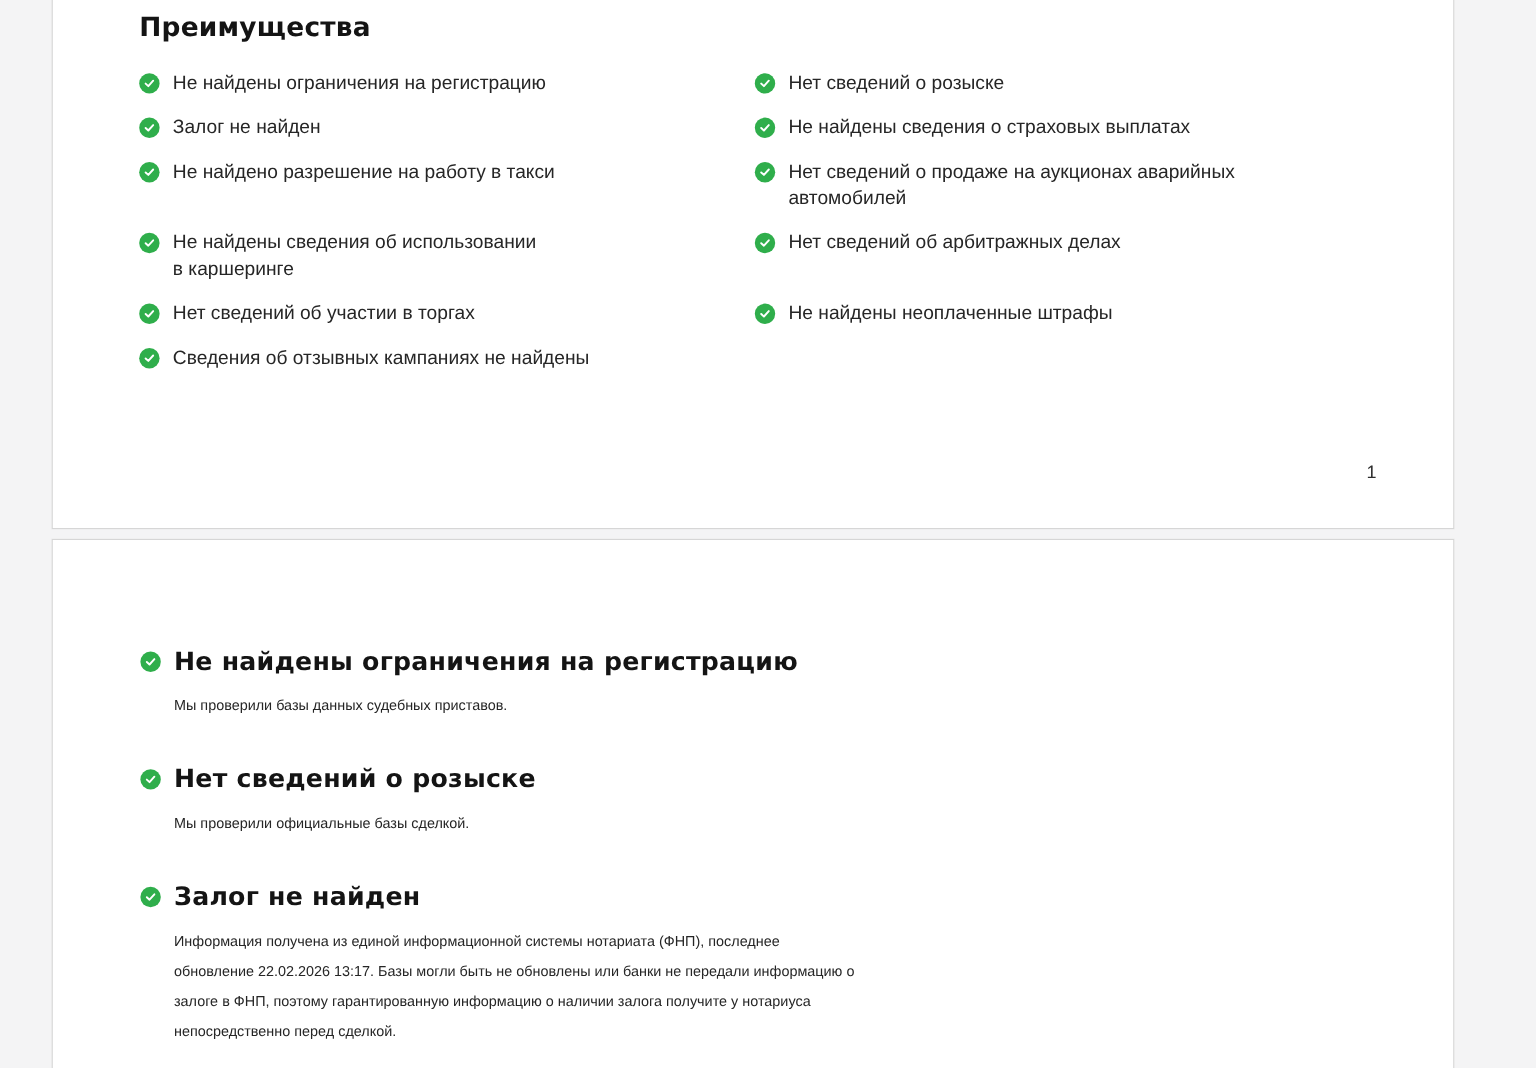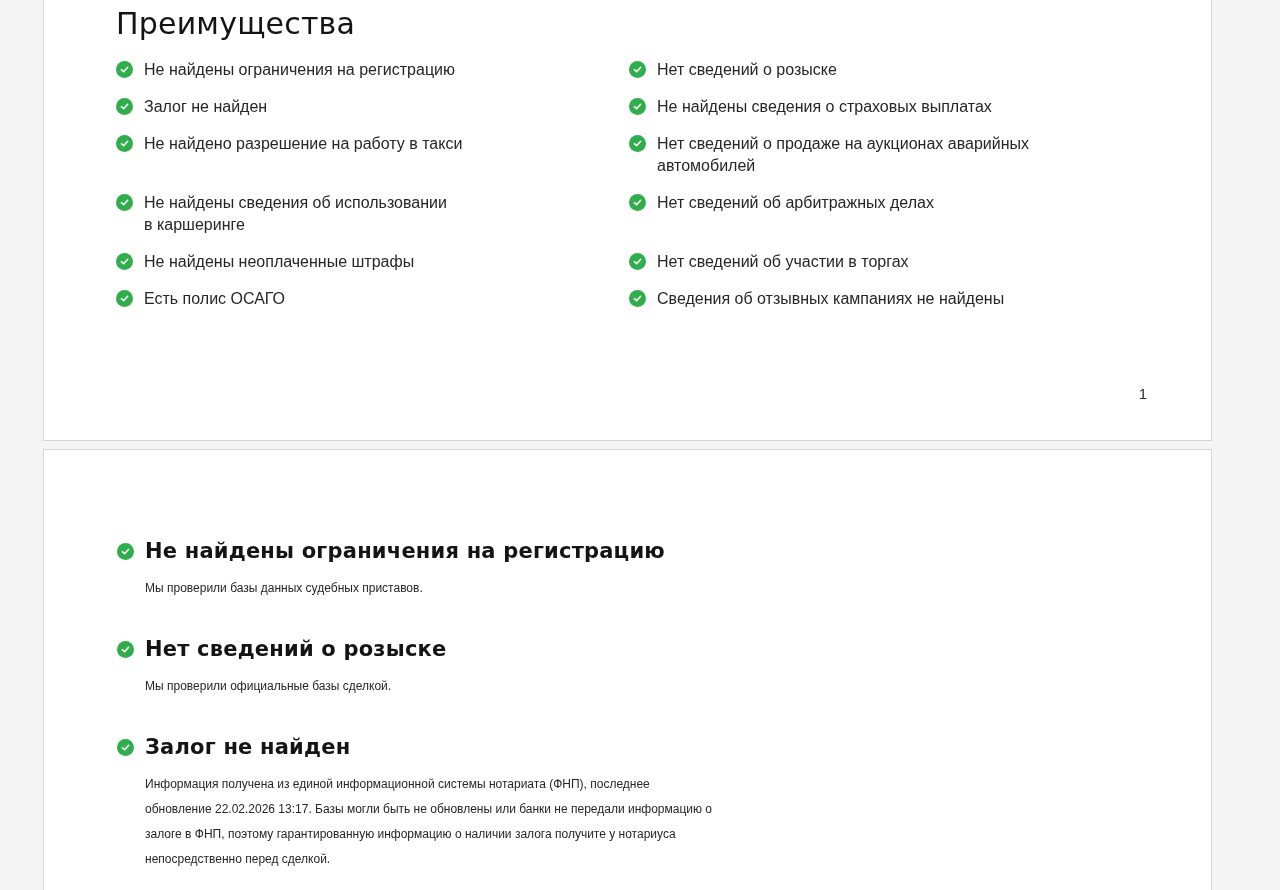--- a/index.html
+++ b/index.html
@@ -27,23 +27,23 @@
     border:1px solid var(--border);
   }
   #page1{ top:-16px; height:457px; }
   #page2{ top:449px; height:560px; }
 
   
   .p1-inner{ padding:27px 60px 0 72px; }
   .page-title{
     margin:0;
     font-family:"DejaVu Sans","Liberation Sans",sans-serif;
-    font-size:30px;
+    font-size:22px;
     line-height:24px;
-    font-weight:400;
+    font-weight:700;
     color:var(--heading);
     letter-spacing:.2px;
   }
   .adv-grid{
     margin-top:23px;
     display:grid;
     grid-template-columns:513px 1fr;
     row-gap:15px;
     column-gap:0;
   }
@@ -158,35 +158,29 @@
         <span class="check"><svg width="9" height="9" viewBox="0 0 10 10">
               <path d="M1.5 5.2 L4 7.5 L8.5 2.5" fill="none" stroke="#fff" stroke-width="1.8" stroke-linecap="round" stroke-linejoin="round"></path>
             </svg></span>
         <span>Нет сведений об арбитражных делах</span>
       </div>
 
       <div class="adv-item">
         <span class="check"><svg width="9" height="9" viewBox="0 0 10 10">
               <path d="M1.5 5.2 L4 7.5 L8.5 2.5" fill="none" stroke="#fff" stroke-width="1.8" stroke-linecap="round" stroke-linejoin="round"></path>
             </svg></span>
+        <span>Нет сведений об участии в торгах</span>
+      </div>
+      <div class="adv-item">
+        <span class="check"><svg width="9" height="9" viewBox="0 0 10 10">
+              <path d="M1.5 5.2 L4 7.5 L8.5 2.5" fill="none" stroke="#fff" stroke-width="1.8" stroke-linecap="round" stroke-linejoin="round"></path>
+            </svg></span>
         <span>Не найдены неоплаченные штрафы</span>
       </div>
-      <div class="adv-item">
-        <span class="check"><svg width="9" height="9" viewBox="0 0 10 10">
-              <path d="M1.5 5.2 L4 7.5 L8.5 2.5" fill="none" stroke="#fff" stroke-width="1.8" stroke-linecap="round" stroke-linejoin="round"></path>
-            </svg></span>
-        <span>Нет сведений об участии в торгах</span>
-      </div>
-
-      <div class="adv-item">
-        <span class="check"><svg width="9" height="9" viewBox="0 0 10 10">
-              <path d="M1.5 5.2 L4 7.5 L8.5 2.5" fill="none" stroke="#fff" stroke-width="1.8" stroke-linecap="round" stroke-linejoin="round"></path>
-            </svg></span>
-        <span>Есть полис ОСАГО</span>
-      </div>
+
       <div class="adv-item">
         <span class="check"><svg width="9" height="9" viewBox="0 0 10 10">
               <path d="M1.5 5.2 L4 7.5 L8.5 2.5" fill="none" stroke="#fff" stroke-width="1.8" stroke-linecap="round" stroke-linejoin="round"></path>
             </svg></span>
         <span>Сведения об отзывных кампаниях не найдены</span>
       </div>
     </div>
   </div>
 
   <div class="page-number">1</div>

